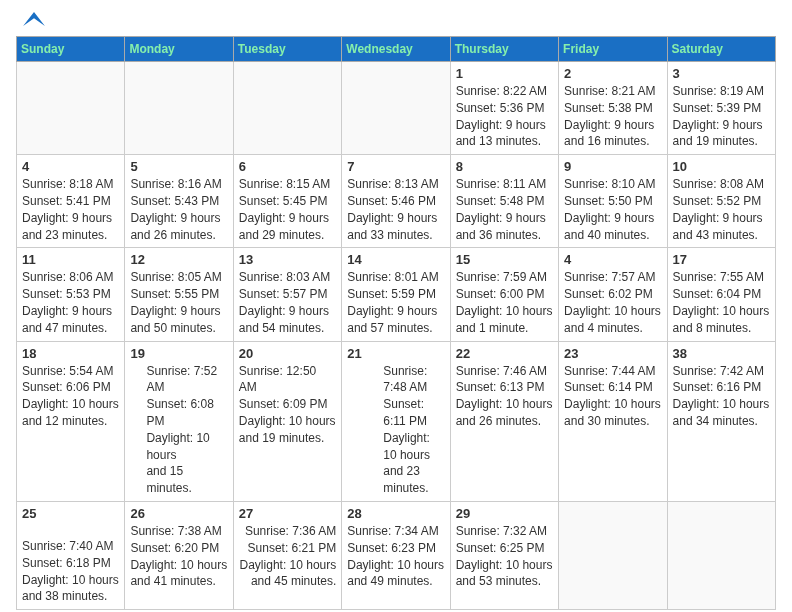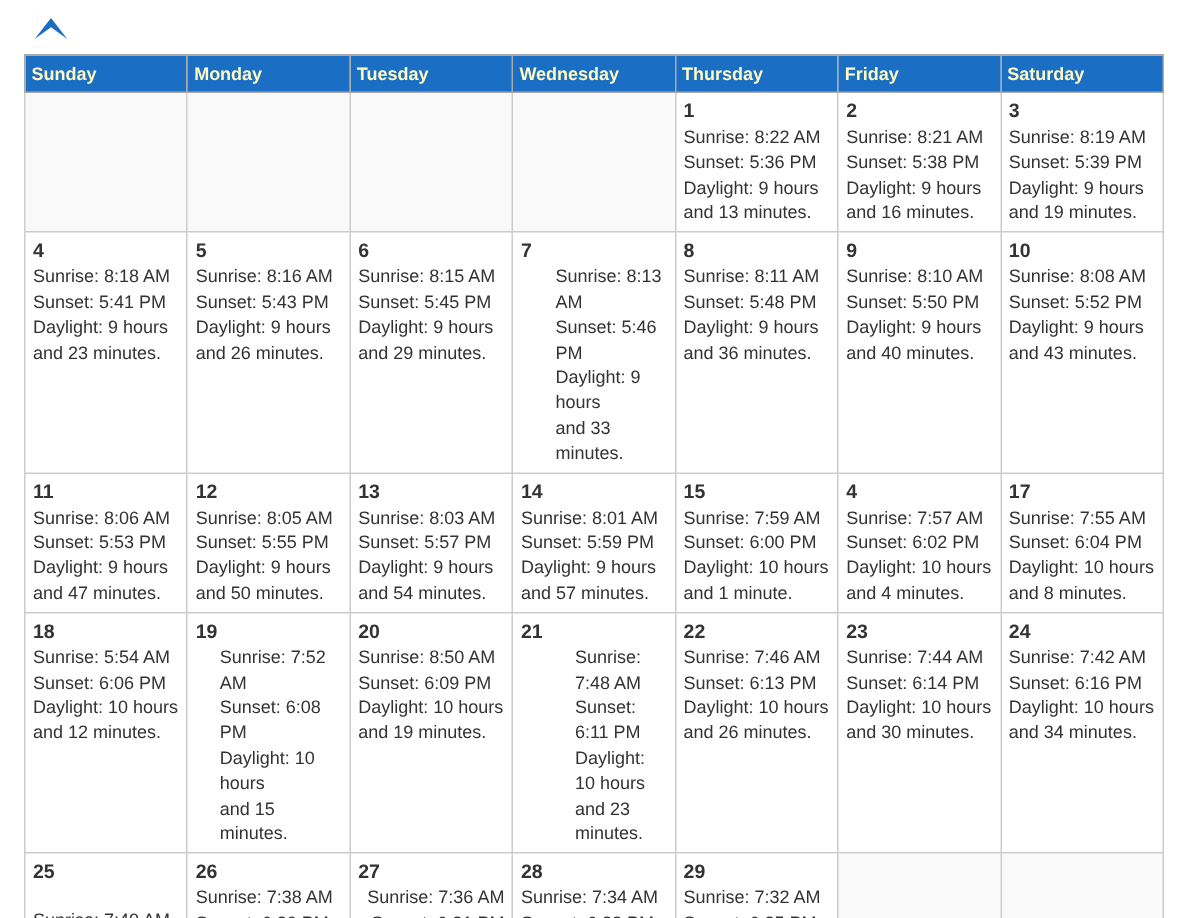--- a/index.html
+++ b/index.html
@@ -46,21 +46,21 @@
       font-size: 18px;
       color: #555;
     }
     .calendar {
       width: 100%;
       border-collapse: collapse;
       border: 1px solid #ccc;
     }
     .calendar th {
       background-color: #1a6fc4;
-      color: #fef9c3;
+      color: #86efac;
       font-size: 12px;
       font-weight: bold;
       padding: 5px 4px;
       text-align: left;
       border: 1px solid #aaa;
     }
     .calendar td {
       vertical-align: top;
       border: 1px solid #ccc;
       padding: 4px 5px;
@@ -163,21 +163,21 @@
         </td>
         <td>
           <span class="day-number">6</span>
           <div class="day-info" style="white-space: pre-line;">Sunrise: 8:15 AM
 Sunset: 5:45 PM
 Daylight: 9 hours
 and 29 minutes.</div>
         </td>
         <td>
           <span class="day-number">7</span>
-          <div class="day-info" style="white-space: pre-line; margin-left: 23px;">Sunrise: 8:13 AM
+          <div class="day-info" style="white-space: pre-line;">Sunrise: 8:13 AM
 Sunset: 5:46 PM
 Daylight: 9 hours
 and 33 minutes.</div>
         </td>
         <td>
           <span class="day-number">8</span>
           <div class="day-info" style="white-space: pre-line;">Sunrise: 8:11 AM
 Sunset: 5:48 PM
 Daylight: 9 hours
 and 36 minutes.</div>
@@ -258,21 +258,21 @@
         </td>
         <td>
           <span class="day-number">19</span>
           <div class="day-info" style="white-space: pre-line; margin-left: 16px;">Sunrise: 7:52 AM
 Sunset: 6:08 PM
 Daylight: 10 hours
 and 15 minutes.</div>
         </td>
         <td>
           <span class="day-number">20</span>
-          <div class="day-info" style="white-space: pre-line;">Sunrise: 8:50 AM
+          <div class="day-info" style="white-space: pre-line;">Sunrise: 12:50 AM
 Sunset: 6:09 PM
 Daylight: 10 hours
 and 19 minutes.</div>
         </td>
         <td>
           <span class="day-number">21</span>
           <div class="day-info" style="white-space: pre-line; margin-left: 36px;">Sunrise: 7:48 AM
 Sunset: 6:11 PM
 Daylight: 10 hours
 and 23 minutes.</div>
@@ -285,21 +285,21 @@
 and 26 minutes.</div>
         </td>
         <td>
           <span class="day-number">23</span>
           <div class="day-info" style="white-space: pre-line;">Sunrise: 7:44 AM
 Sunset: 6:14 PM
 Daylight: 10 hours
 and 30 minutes.</div>
         </td>
         <td>
-          <span class="day-number">24</span>
+          <span class="day-number">38</span>
           <div class="day-info" style="white-space: pre-line;">Sunrise: 7:42 AM
 Sunset: 6:16 PM
 Daylight: 10 hours
 and 34 minutes.</div>
         </td>
       </tr>
       <tr>
         <td>
           <span class="day-number">25</span>
           <div class="day-info" style="white-space: pre-line; margin-top: 17px;">Sunrise: 7:40 AM

